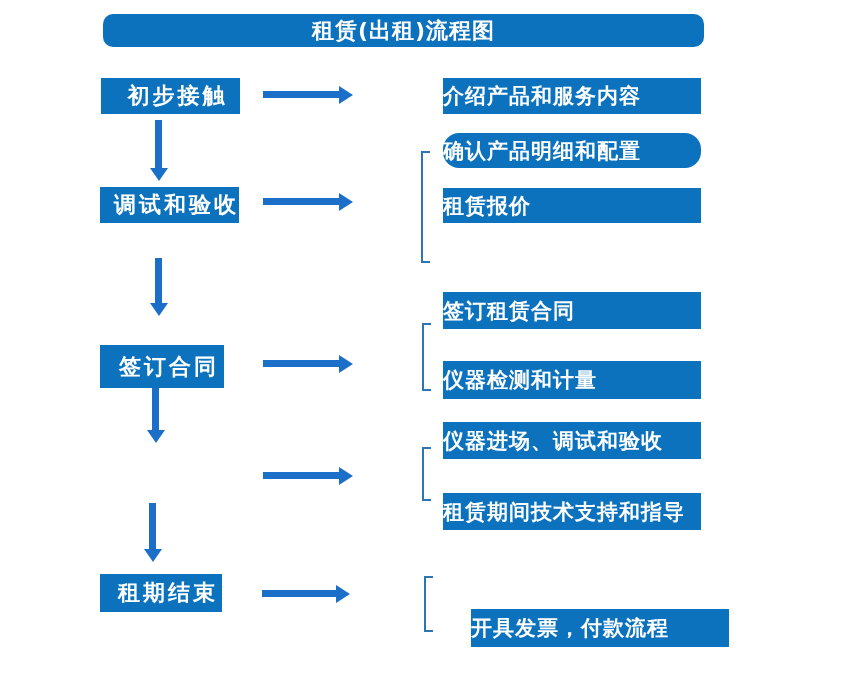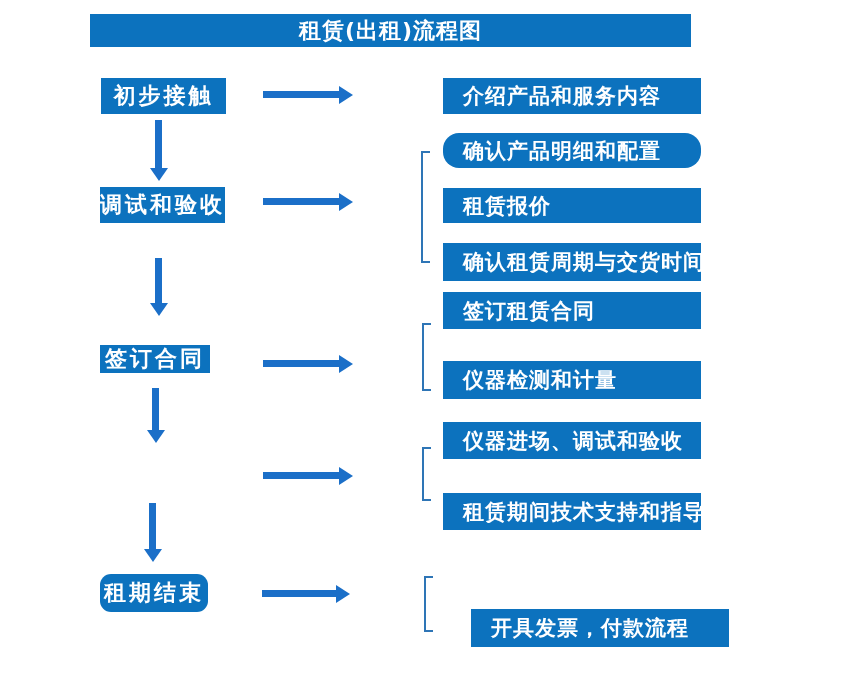--- a/index.html
+++ b/index.html
@@ -6,48 +6,49 @@
   .canvas {
     position: relative;
     width: 844px;
     height: 688px;
     background: var(--background, #ffffff);
     font-family: "DejaVu Sans", "Liberation Sans", sans-serif;
     overflow: hidden;
   }
   .titlebar {
     position: absolute;
-    left: 90px; top: 14px; width: 601px; height: 33px;
+    left: 103px; top: 14px; width: 601px; height: 33px;
     background: var(--box-blue, #0C72BE);
     color: var(--text-white, #ffffff);
     font-weight: bold;
     font-size: 22px;
     letter-spacing: 1px;
-    display: flex; align-items: center; justify-content: center;
+    display: flex; align-items: center; justify-content: center; border-radius: 10px;
   }
   .stepbox {
     position: absolute;
     background: var(--box-blue, #0C72BE);
     color: var(--text-white, #ffffff);
     font-weight: bold;
     font-size: 22px;
     letter-spacing: 3px;
     display: flex; align-items: center; justify-content: center;
     white-space: nowrap;
+    padding-left: 14px;
   }
   .detailbox {
     position: absolute;
     left: 443px; width: 258px;
     background: var(--box-blue, #0C72BE);
     color: var(--text-white, #ffffff);
     font-weight: bold;
     font-size: 21px;
     letter-spacing: 1px;
     display: flex; align-items: center;
-    padding-left: 20px;
+    padding-left: 0;
     box-sizing: border-box;
     white-space: nowrap;
   }
   
   .harrow {
     position: absolute;
     height: 7px;
     background: var(--arrow-blue, #1B6FC8);
   }
   .harrow::after {
@@ -81,23 +82,23 @@
     position: absolute;
     width: 7px;
     border-left: 2px solid var(--bracket-blue, #2E75B6);
     border-top: 2px solid var(--bracket-blue, #2E75B6);
     border-bottom: 2px solid var(--bracket-blue, #2E75B6);
   }
 
   
   .pos-s1 { left: 101px; top: 78px;  width: 125px; height: 36px; }
   .pos-s2 { left: 100px; top: 187px; width: 125px; height: 36px; }
-  .pos-s3 { left: 100px; top: 345px; width: 110px; height: 28px; }
+  .pos-s3 { left: 100px; top: 345px; width: 110px; height: 43px; }
   .pos-s4 { left: 100px; top: 457px; width: 108px; height: 36px; }
-  .pos-s5 { left: 100px; top: 574px; width: 108px; height: 38px; border-radius: 11px; }
+  .pos-s5 { left: 100px; top: 574px; width: 108px; height: 38px; }
 
   .pos-d1  { top: 78px;  height: 36px; }
   .pos-d2  { top: 133px; height: 35px; border-radius: 16px; }
   .pos-d3  { top: 188px; height: 35px; }
   .pos-d4  { top: 243px; height: 38px; }
   .pos-d5  { top: 292px; height: 37px; }
   .pos-d6  { top: 361px; height: 38px; }
   .pos-d7  { top: 422px; height: 37px; font-family: Liberation Serif, serif; }
   .pos-d8  { top: 493px; height: 37px; }
   .pos-d9  { top: 558px; height: 36px; }
@@ -143,20 +144,19 @@
   <div class="harrow pos-ha5"></div>
 
   <div class="bracket pos-b1"></div>
   <div class="bracket pos-b2"></div>
   <div class="bracket pos-b3"></div>
   <div class="bracket pos-b4"></div>
 
   <div class="detailbox pos-d1">介绍产品和服务内容</div>
   <div class="detailbox pos-d2">确认产品明细和配置</div>
   <div class="detailbox pos-d3">租赁报价</div>
-  <div class="detailbox pos-d4">确认租赁周期与交货时间</div>
   <div class="detailbox pos-d5">签订租赁合同</div>
   <div class="detailbox pos-d6">仪器检测和计量</div>
   <div class="detailbox pos-d7">仪器进场、调试和验收</div>
   <div class="detailbox pos-d8">租赁期间技术支持和指导</div>
   <div class="detailbox pos-d10">开具发票，付款流程</div>
 
 </div>
 
 </body></html>

